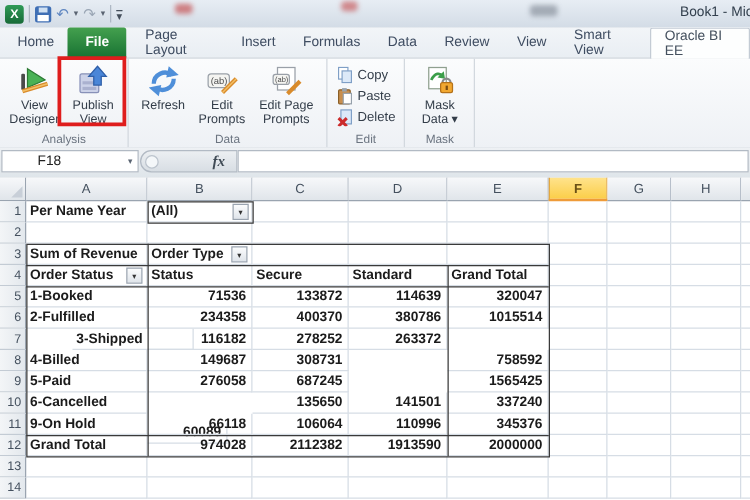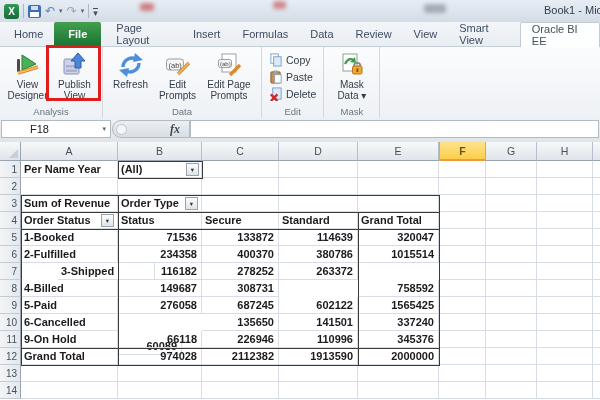--- a/index.html
+++ b/index.html
@@ -327,40 +327,39 @@
       <div class="cell num" style="left: 202px; top: 138px; width: 77px; height: 17px;">308731</div>
       <div class="cell num" style="left: 358px; top: 138px; width: 81px; height: 17px;">758592</div>
       <div class="cell txt" style="left: 439px; top: 138px; width: 47px; height: 17px;"></div>
       <div class="cell txt" style="left: 486px; top: 138px; width: 51px; height: 17px;"></div>
       <div class="cell txt" style="left: 537px; top: 138px; width: 56px; height: 17px;"></div>
       <div class="cell txt" style="left: 593px; top: 138px; width: 8px; height: 17px;"></div>
       <div class="gutter" style="top: 155px; height: 17px;">9</div>
       <div class="cell txt" style="left: 21px; top: 155px; width: 97px; height: 17px;">5-Paid</div>
       <div class="cell num" style="left: 118px; top: 155px; width: 84px; height: 17px;">276058</div>
       <div class="cell num" style="left: 202px; top: 155px; width: 77px; height: 17px;">687245</div>
-      <div class="cell num" style="left: 279px; top: 155px; width: 79px; height: 17px;">602122</div>
       <div class="cell num" style="left: 358px; top: 155px; width: 81px; height: 17px;">1565425</div>
       <div class="cell txt" style="left: 439px; top: 155px; width: 47px; height: 17px;"></div>
       <div class="cell txt" style="left: 486px; top: 155px; width: 51px; height: 17px;"></div>
       <div class="cell txt" style="left: 537px; top: 155px; width: 56px; height: 17px;"></div>
       <div class="cell txt" style="left: 593px; top: 155px; width: 8px; height: 17px;"></div>
       <div class="gutter" style="top: 172px; height: 17px;">10</div>
       <div class="cell txt" style="left: 21px; top: 172px; width: 97px; height: 17px;">6-Cancelled</div>
       <div class="cell num" style="left: 118px; top: 172px; width: 64px; height: 17px; margin-top: 24px;">60089</div>
       <div class="cell num" style="left: 202px; top: 172px; width: 77px; height: 17px;">135650</div>
       <div class="cell num" style="left: 279px; top: 172px; width: 79px; height: 17px;">141501</div>
       <div class="cell num" style="left: 358px; top: 172px; width: 81px; height: 17px;">337240</div>
       <div class="cell txt" style="left: 439px; top: 172px; width: 47px; height: 17px;"></div>
       <div class="cell txt" style="left: 486px; top: 172px; width: 51px; height: 17px;"></div>
       <div class="cell txt" style="left: 537px; top: 172px; width: 56px; height: 17px;"></div>
       <div class="cell txt" style="left: 593px; top: 172px; width: 8px; height: 17px;"></div>
       <div class="gutter" style="top: 189px; height: 17px;">11</div>
       <div class="cell txt" style="left: 21px; top: 189px; width: 97px; height: 17px;">9-On Hold</div>
       <div class="cell num" style="left: 118px; top: 189px; width: 84px; height: 17px;">66118</div>
-      <div class="cell num" style="left: 202px; top: 189px; width: 77px; height: 17px;">226946</div>
+      <div class="cell num" style="left: 202px; top: 189px; width: 77px; height: 17px;">106064</div>
       <div class="cell num" style="left: 279px; top: 189px; width: 79px; height: 17px;">110996</div>
       <div class="cell num" style="left: 358px; top: 189px; width: 81px; height: 17px;">345376</div>
       <div class="cell txt" style="left: 439px; top: 189px; width: 47px; height: 17px;"></div>
       <div class="cell txt" style="left: 486px; top: 189px; width: 51px; height: 17px;"></div>
       <div class="cell txt" style="left: 537px; top: 189px; width: 56px; height: 17px;"></div>
       <div class="cell txt" style="left: 593px; top: 189px; width: 8px; height: 17px;"></div>
       <div class="gutter" style="top: 206px; height: 17px;">12</div>
       <div class="cell txt" style="left: 21px; top: 206px; width: 97px; height: 17px;">Grand Total</div>
       <div class="cell num" style="left: 118px; top: 206px; width: 84px; height: 17px;">974028</div>
       <div class="cell num" style="left: 202px; top: 206px; width: 77px; height: 17px;">2112382</div>

